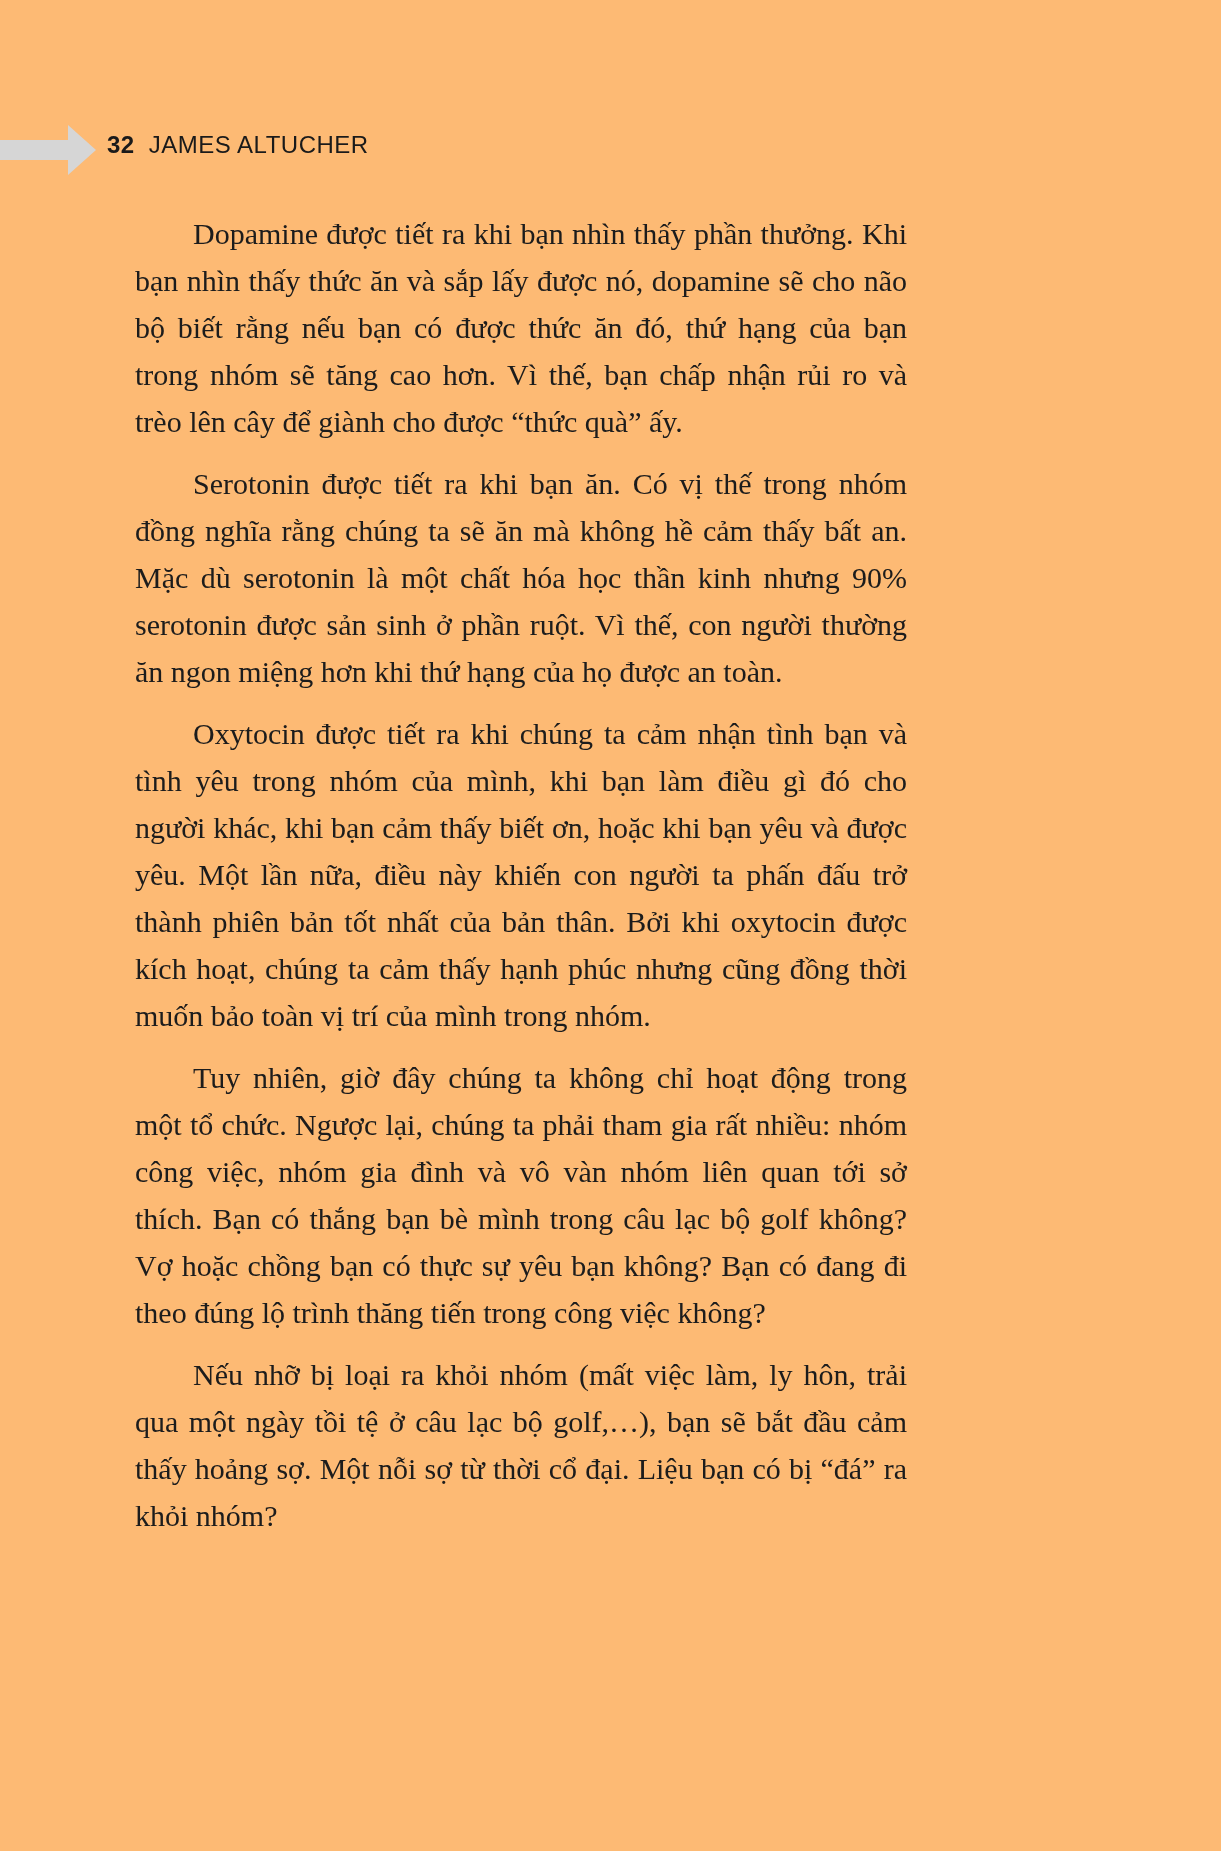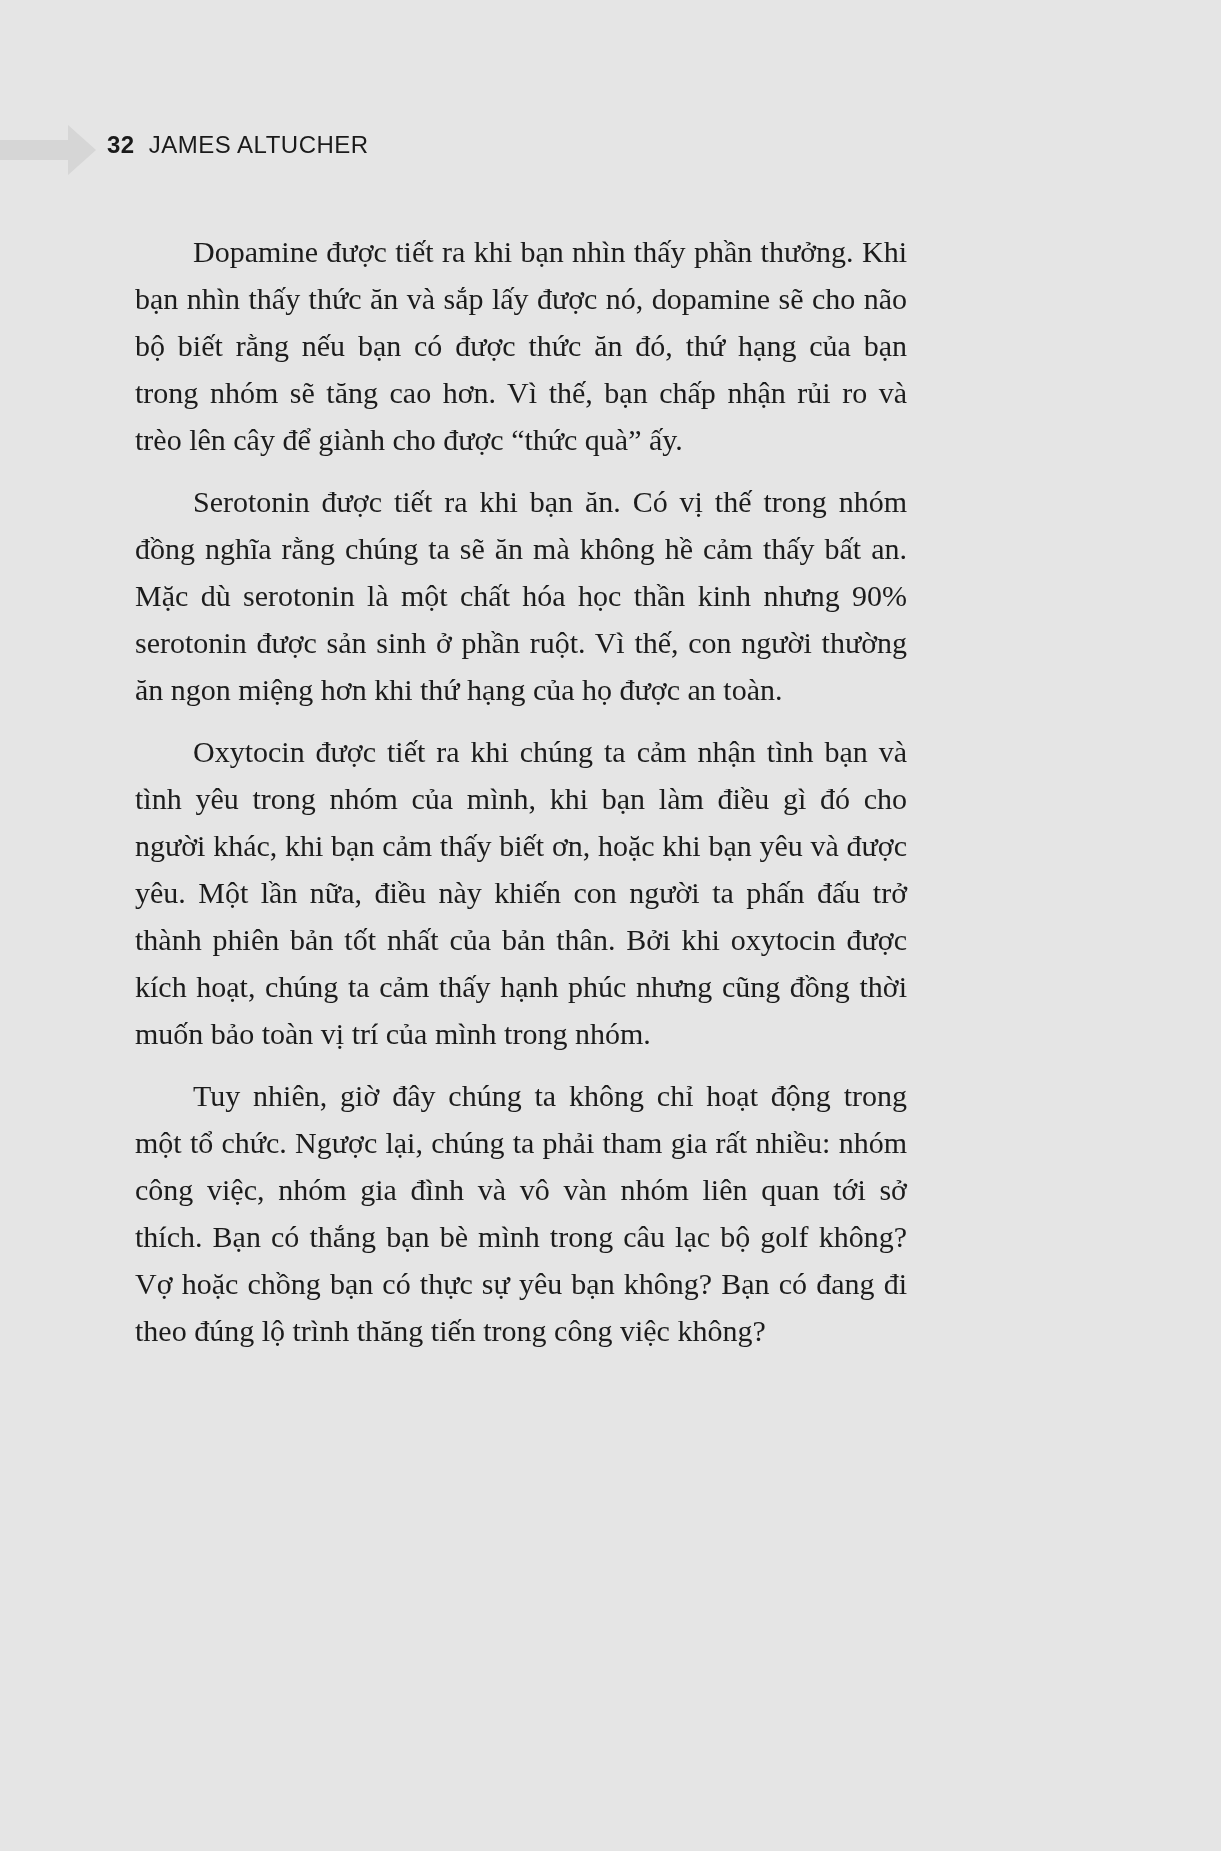--- a/index.html
+++ b/index.html
@@ -4,21 +4,21 @@
 <style>
   html, body {
     margin: 0;
     padding: 0;
     background: #ffffff;
   }
   .page {
     position: relative;
     width: 1221px;
     height: 1851px;
-    background: #e5e5e5;
+    background: #fdba74;
     overflow: hidden;
     font-family: "Liberation Serif", "DejaVu Serif", serif;
     color: #1c1c1c;
   }
   
   .header {
     position: absolute;
     top: 118px;
     left: 0;
     width: 100%;
@@ -64,21 +64,21 @@
     font-weight: 700;
     margin-right: 14px;
   }
   .header-text .title {
     font-weight: 400;
   }
   
   .body-text {
     position: absolute;
     left: 135px;
-    top: 228px;
+    top: 210px;
     width: 772px;
   }
   .body-text p {
     margin: 0 0 15px 0;
     font-size: 30px;
     line-height: 47px;
     text-align: justify;
     text-indent: 58px;
     color: #1c1c1c;
   }
@@ -96,15 +96,16 @@
     <div class="header-text">
       <span class="pagenum">32</span><span class="title">JAMES ALTUCHER</span>
     </div>
   </div>
 
   <div class="body-text">
     <p>Dopamine được tiết ra khi bạn nhìn thấy phần thưởng. Khi bạn nhìn thấy thức ăn và sắp lấy được nó, dopamine sẽ cho não bộ biết rằng nếu bạn có được thức ăn đó, thứ hạng của bạn trong nhóm sẽ tăng cao hơn. Vì thế, bạn chấp nhận rủi ro và trèo lên cây để giành cho được “thức quà” ấy.</p>
     <p>Serotonin được tiết ra khi bạn ăn. Có vị thế trong nhóm đồng nghĩa rằng chúng ta sẽ ăn mà không hề cảm thấy bất an. Mặc dù serotonin là một chất hóa học thần kinh nhưng 90% serotonin được sản sinh ở phần ruột. Vì thế, con người thường ăn ngon miệng hơn khi thứ hạng của họ được an toàn.</p>
     <p>Oxytocin được tiết ra khi chúng ta cảm nhận tình bạn và tình yêu trong nhóm của mình, khi bạn làm điều gì đó cho người khác, khi bạn cảm thấy biết ơn, hoặc khi bạn yêu và được yêu. Một lần nữa, điều này khiến con người ta phấn đấu trở thành phiên bản tốt nhất của bản thân. Bởi khi oxytocin được kích hoạt, chúng ta cảm thấy hạnh phúc nhưng cũng đồng thời muốn bảo toàn vị trí của mình trong nhóm.</p>
     <p>Tuy nhiên, giờ đây chúng ta không chỉ hoạt động trong một tổ chức. Ngược lại, chúng ta phải tham gia rất nhiều: nhóm công việc, nhóm gia đình và vô vàn nhóm liên quan tới sở thích. Bạn có thắng bạn bè mình trong câu lạc bộ golf không? Vợ hoặc chồng bạn có thực sự yêu bạn không? Bạn có đang đi theo đúng lộ trình thăng tiến trong công việc không?</p>
+    <p>Nếu nhỡ bị loại ra khỏi nhóm (mất việc làm, ly hôn, trải qua một ngày tồi tệ ở câu lạc bộ golf,…), bạn sẽ bắt đầu cảm thấy hoảng sợ. Một nỗi sợ từ thời cổ đại. Liệu bạn có bị “đá” ra khỏi nhóm?</p>
   </div>
 
 </div>
 
 </body></html>

